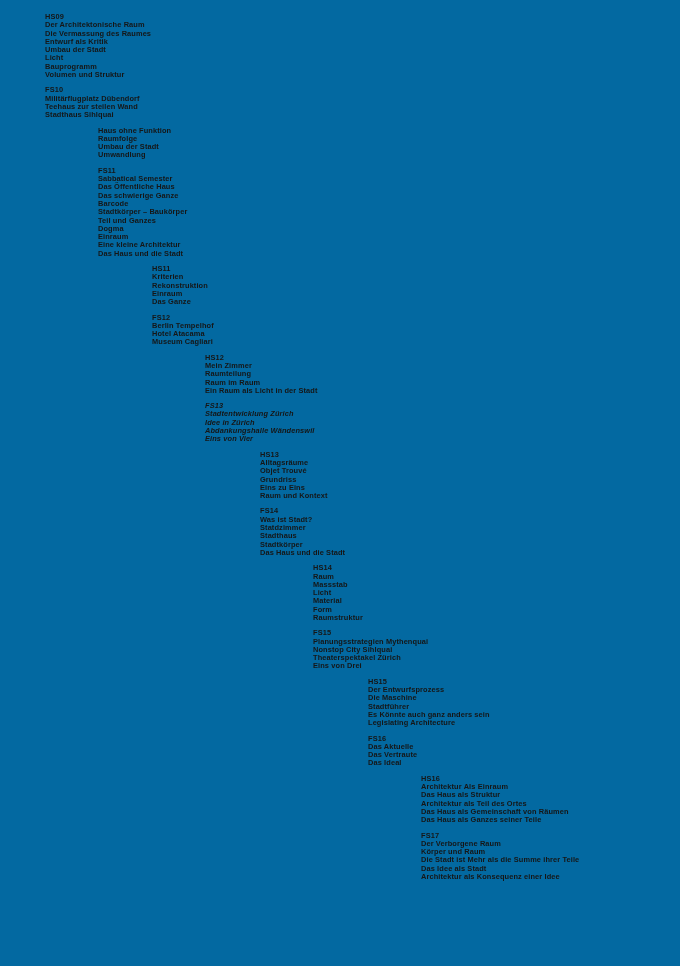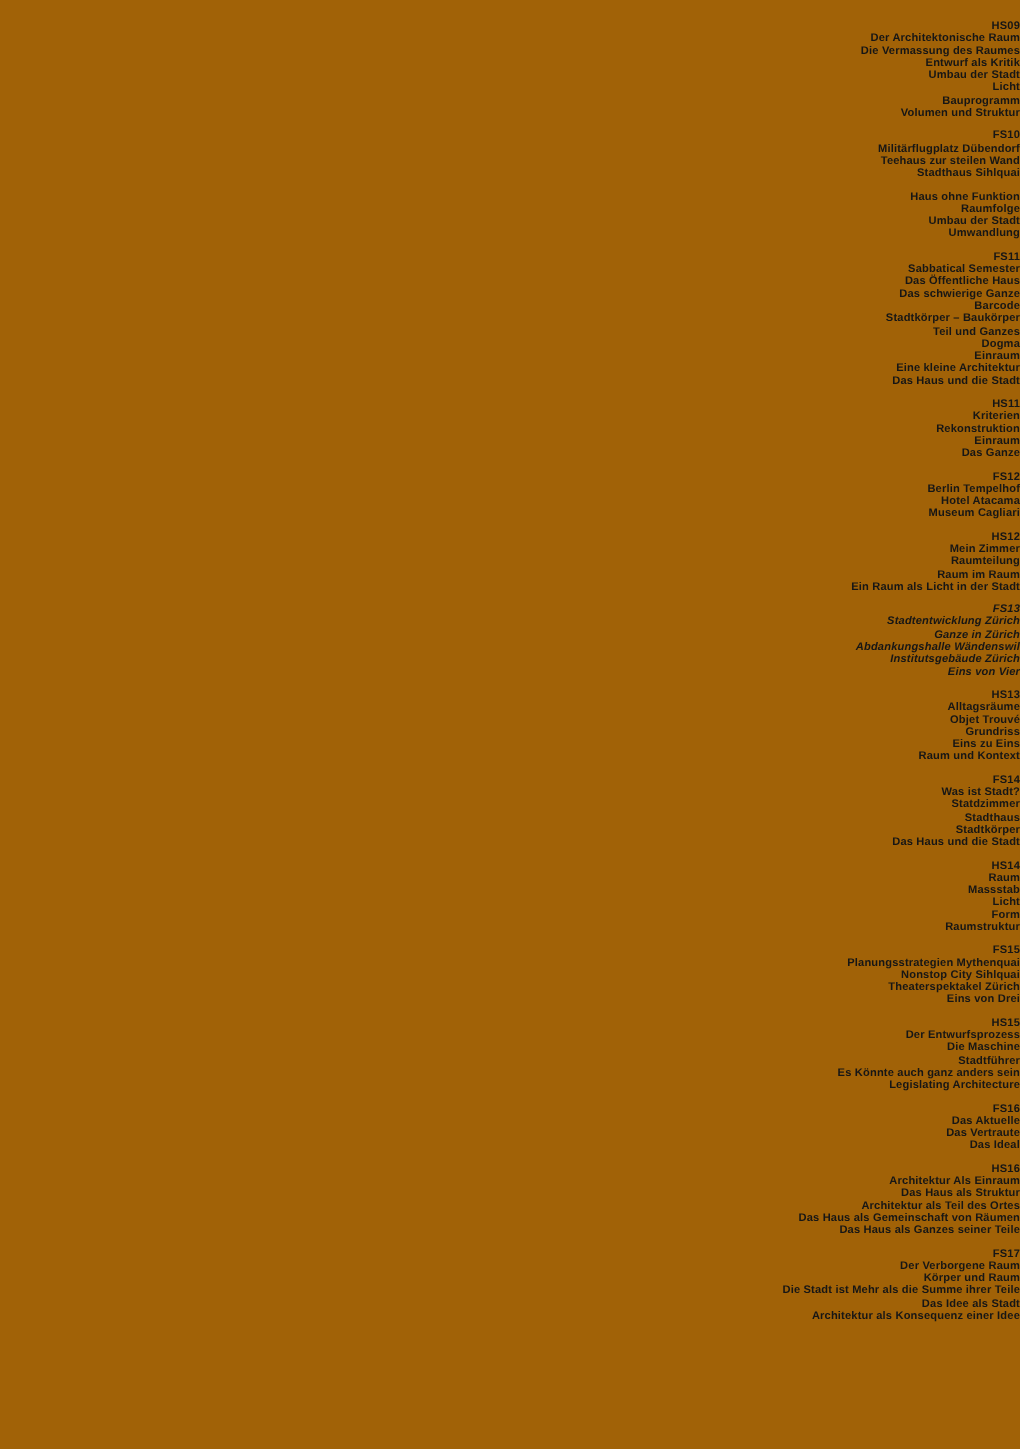--- a/index.html
+++ b/index.html
@@ -27,21 +27,21 @@
     white-space: nowrap;
   }
   .block .heading,
   .block .item {
     display: block;
   }
 </style>
 </head>
 <body>
 
-<div id="page" style="background: #a16207; color: rgb(22, 22, 22); text-align: right;">
+<div id="page" style="background: #0369a1; color: rgb(22, 22, 22);">
     <div class="block" style="margin-left: 45px;">
       <span class="heading">HS09</span>
       <span class="item">Der Architektonische Raum</span>
       <span class="item">Die Vermassung des Raumes</span>
       <span class="item">Entwurf als Kritik</span>
       <span class="item">Umbau der Stadt</span>
       <span class="item">Licht</span>
       <span class="item">Bauprogramm</span>
       <span class="item">Volumen und Struktur</span>
     </div>
@@ -86,46 +86,46 @@
     <div class="block" style="margin-left: 205px;">
       <span class="heading">HS12</span>
       <span class="item">Mein Zimmer</span>
       <span class="item">Raumteilung</span>
       <span class="item">Raum im Raum</span>
       <span class="item">Ein Raum als Licht in der Stadt</span>
     </div>
     <div class="block" style="margin-left: 205px; font-style: italic;">
       <span class="heading">FS13</span>
       <span class="item">Stadtentwicklung Zürich</span>
-      <span class="item">Ganze in Zürich</span>
+      <span class="item">Idee in Zürich</span>
       <span class="item">Abdankungshalle Wändenswil</span>
-      <span class="item">Institutsgebäude Zürich</span>
       <span class="item">Eins von Vier</span>
     </div>
-    <div class="block" style="">
+    <div class="block" style="margin-left: 260px;">
       <span class="heading">HS13</span>
       <span class="item">Alltagsräume</span>
       <span class="item">Objet Trouvé</span>
       <span class="item">Grundriss</span>
       <span class="item">Eins zu Eins</span>
       <span class="item">Raum und Kontext</span>
     </div>
     <div class="block" style="margin-left: 260px;">
       <span class="heading">FS14</span>
       <span class="item">Was ist Stadt?</span>
       <span class="item">Statdzimmer</span>
       <span class="item">Stadthaus</span>
       <span class="item">Stadtkörper</span>
       <span class="item">Das Haus und die Stadt</span>
     </div>
     <div class="block" style="margin-left: 313px;">
       <span class="heading">HS14</span>
       <span class="item">Raum</span>
       <span class="item">Massstab</span>
       <span class="item">Licht</span>
+      <span class="item">Material</span>
       <span class="item">Form</span>
       <span class="item">Raumstruktur</span>
     </div>
     <div class="block" style="margin-left: 313px;">
       <span class="heading">FS15</span>
       <span class="item">Planungsstrategien Mythenquai</span>
       <span class="item">Nonstop City Sihlquai</span>
       <span class="item">Theaterspektakel Zürich</span>
       <span class="item">Eins von Drei</span>
     </div>

